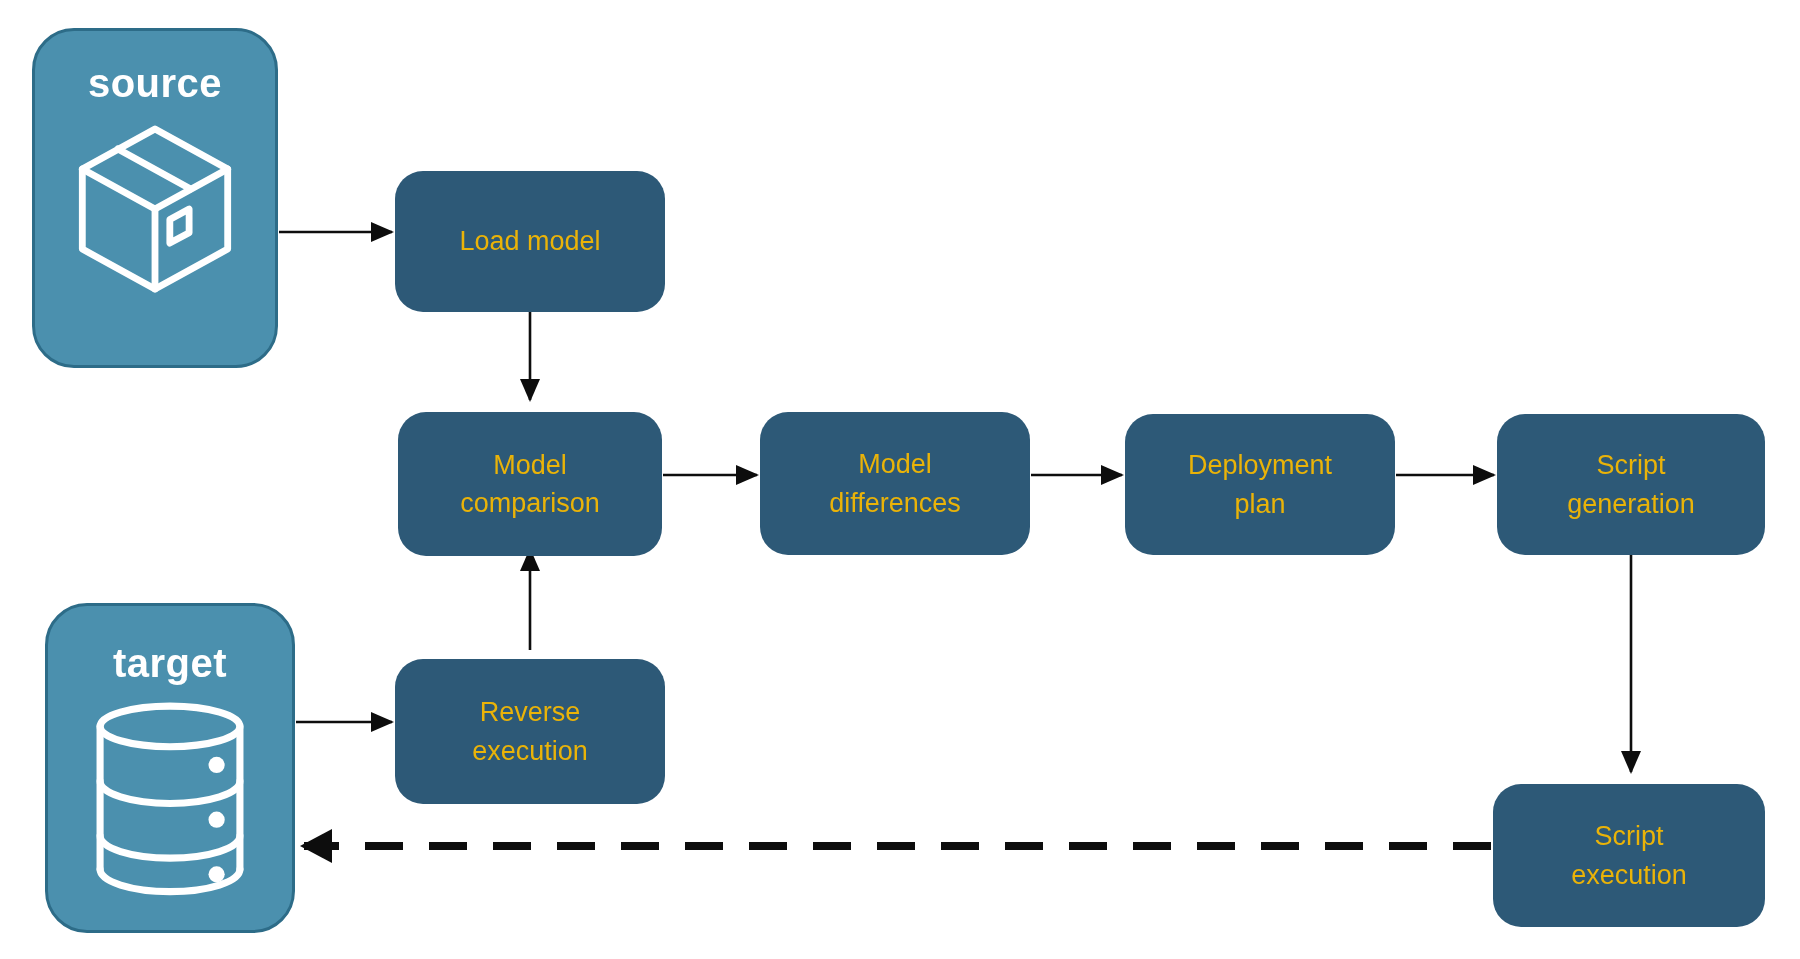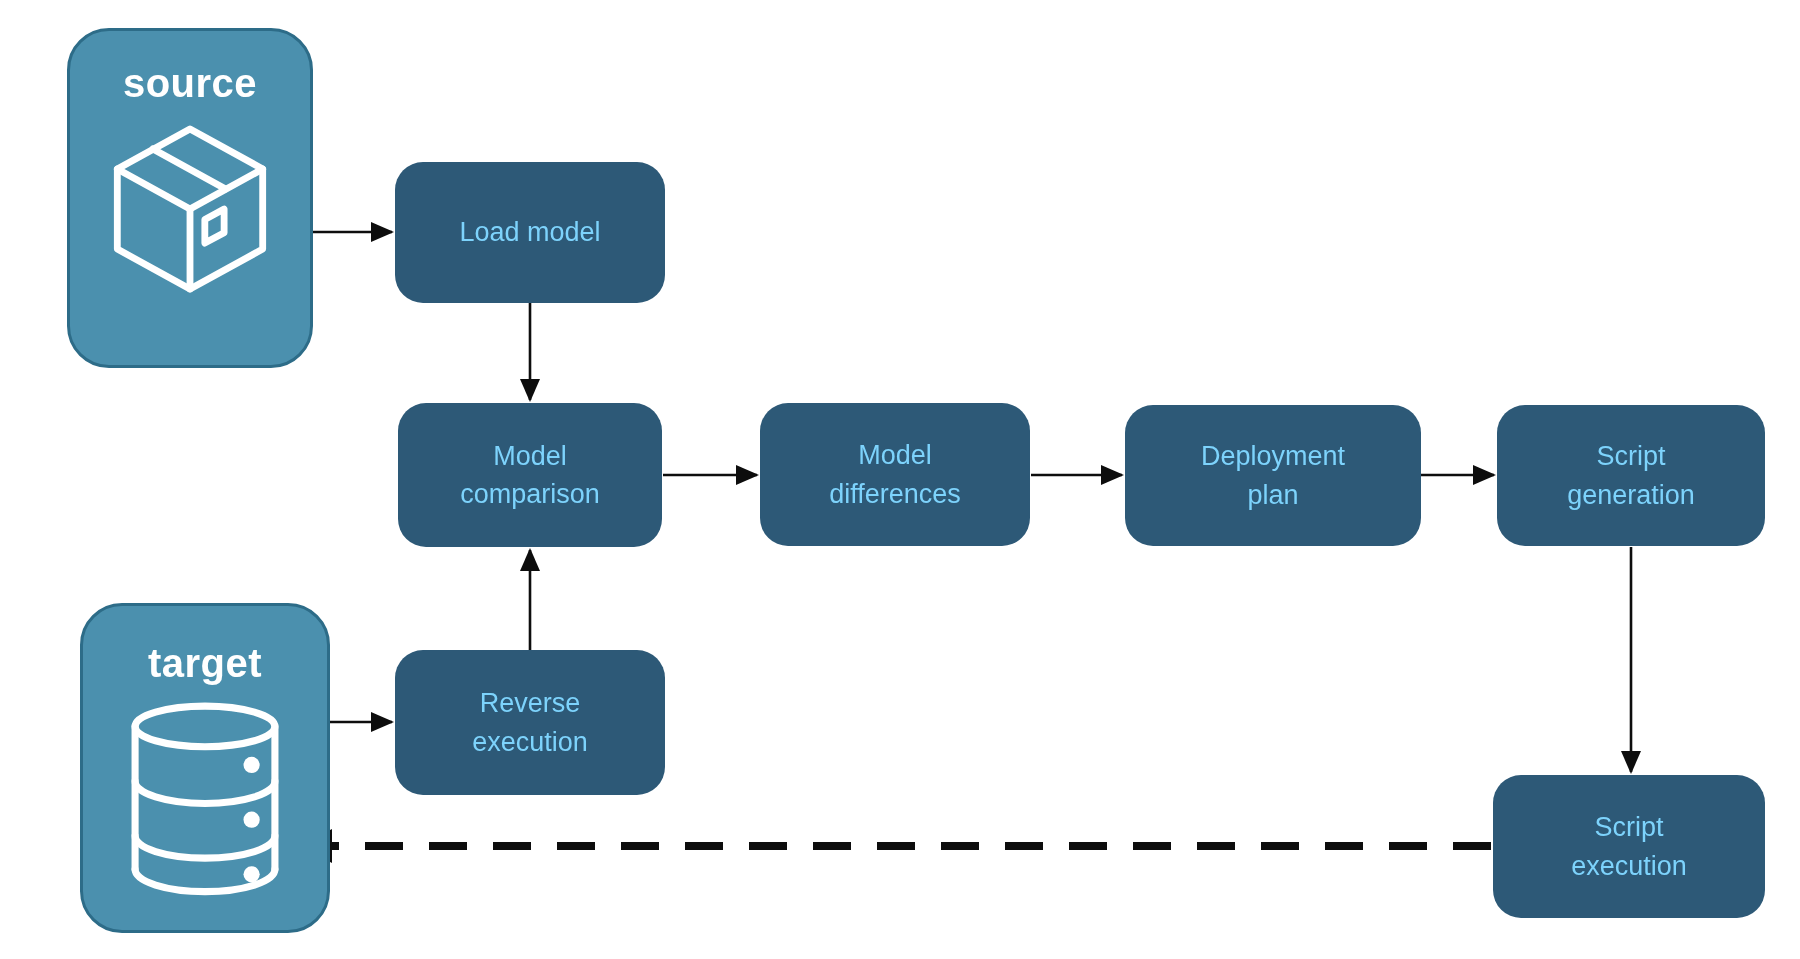--- a/index.html
+++ b/index.html
@@ -35,50 +35,50 @@
     position: absolute;
     box-sizing: border-box;
     display: flex;
     align-items: center;
     justify-content: center;
     text-align: center;
   }
   .step {
     background: #2d5977;
     border-radius: 28px;
-    color: #7dd3fc;
+    color: #eab308;
     font-size: 27px;
     line-height: 1.42;
     white-space: pre-line;
+    margin-top: 9px;
   }
   .endpoint {
     background: #4b90ae;
     border: 3px solid #2d6c88;
     border-radius: 42px;
     color: #ffffff;
     flex-direction: column;
     align-items: center;
     justify-content: flex-start;
-    margin-left: 35px;
   }
   .endpoint-label {
     font-size: 40px;
     font-weight: bold;
     letter-spacing: 0.5px;
   }
   .endpoint-icon {
     display: block;
   }
   
   .n-source      { left: 32px;   top: 28px;  width: 246px; height: 340px; padding-top: 30px; }
   .n-target      { left: 45px;   top: 603px; width: 250px; height: 330px; padding-top: 35px; }
   .n-load        { left: 395px;  top: 162px; width: 270px; height: 141px; }
   .n-comparison  { left: 398px;  top: 403px; width: 264px; height: 144px; }
   .n-differences { left: 760px;  top: 403px; width: 270px; height: 143px; }
-  .n-deployment  { left: 1125px; top: 405px; width: 296px; height: 141px; }
+  .n-deployment  { left: 1125px; top: 405px; width: 270px; height: 141px; }
   .n-generation  { left: 1497px; top: 405px; width: 268px; height: 141px; }
   .n-reverse     { left: 395px;  top: 650px; width: 270px; height: 145px; }
   .n-execution   { left: 1493px; top: 775px; width: 272px; height: 143px; }
   .icon-gap-source { margin-top: 14px; }
   .icon-gap-target { margin-top: 16px; }
 </style>
 </head>
 <body>
 
 <div class="canvas">

